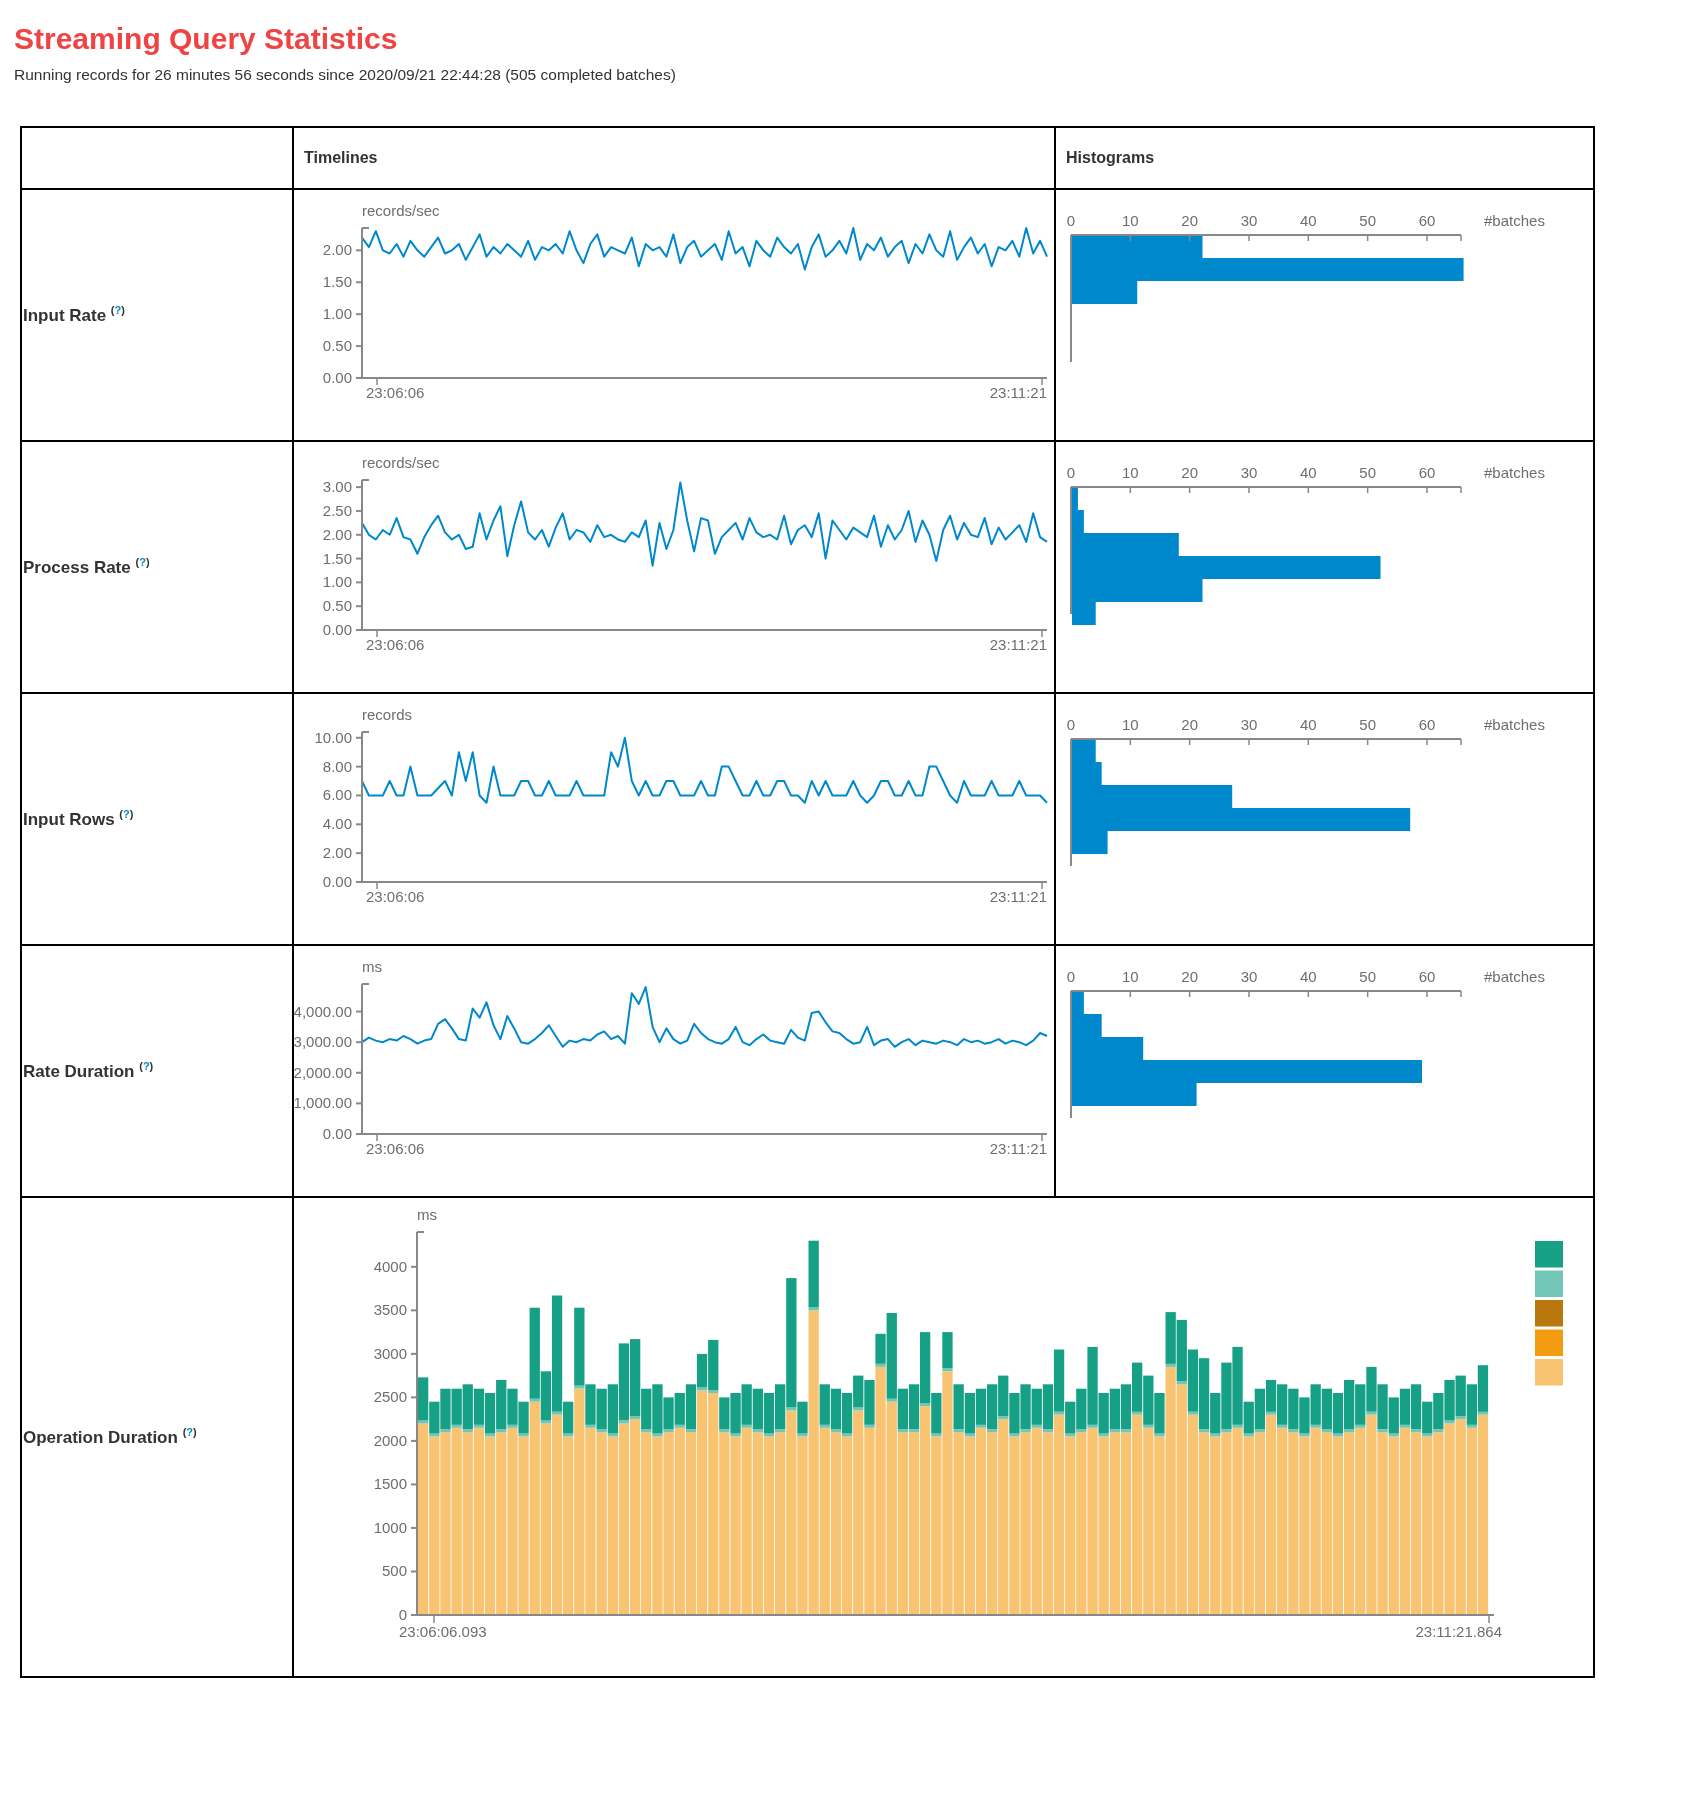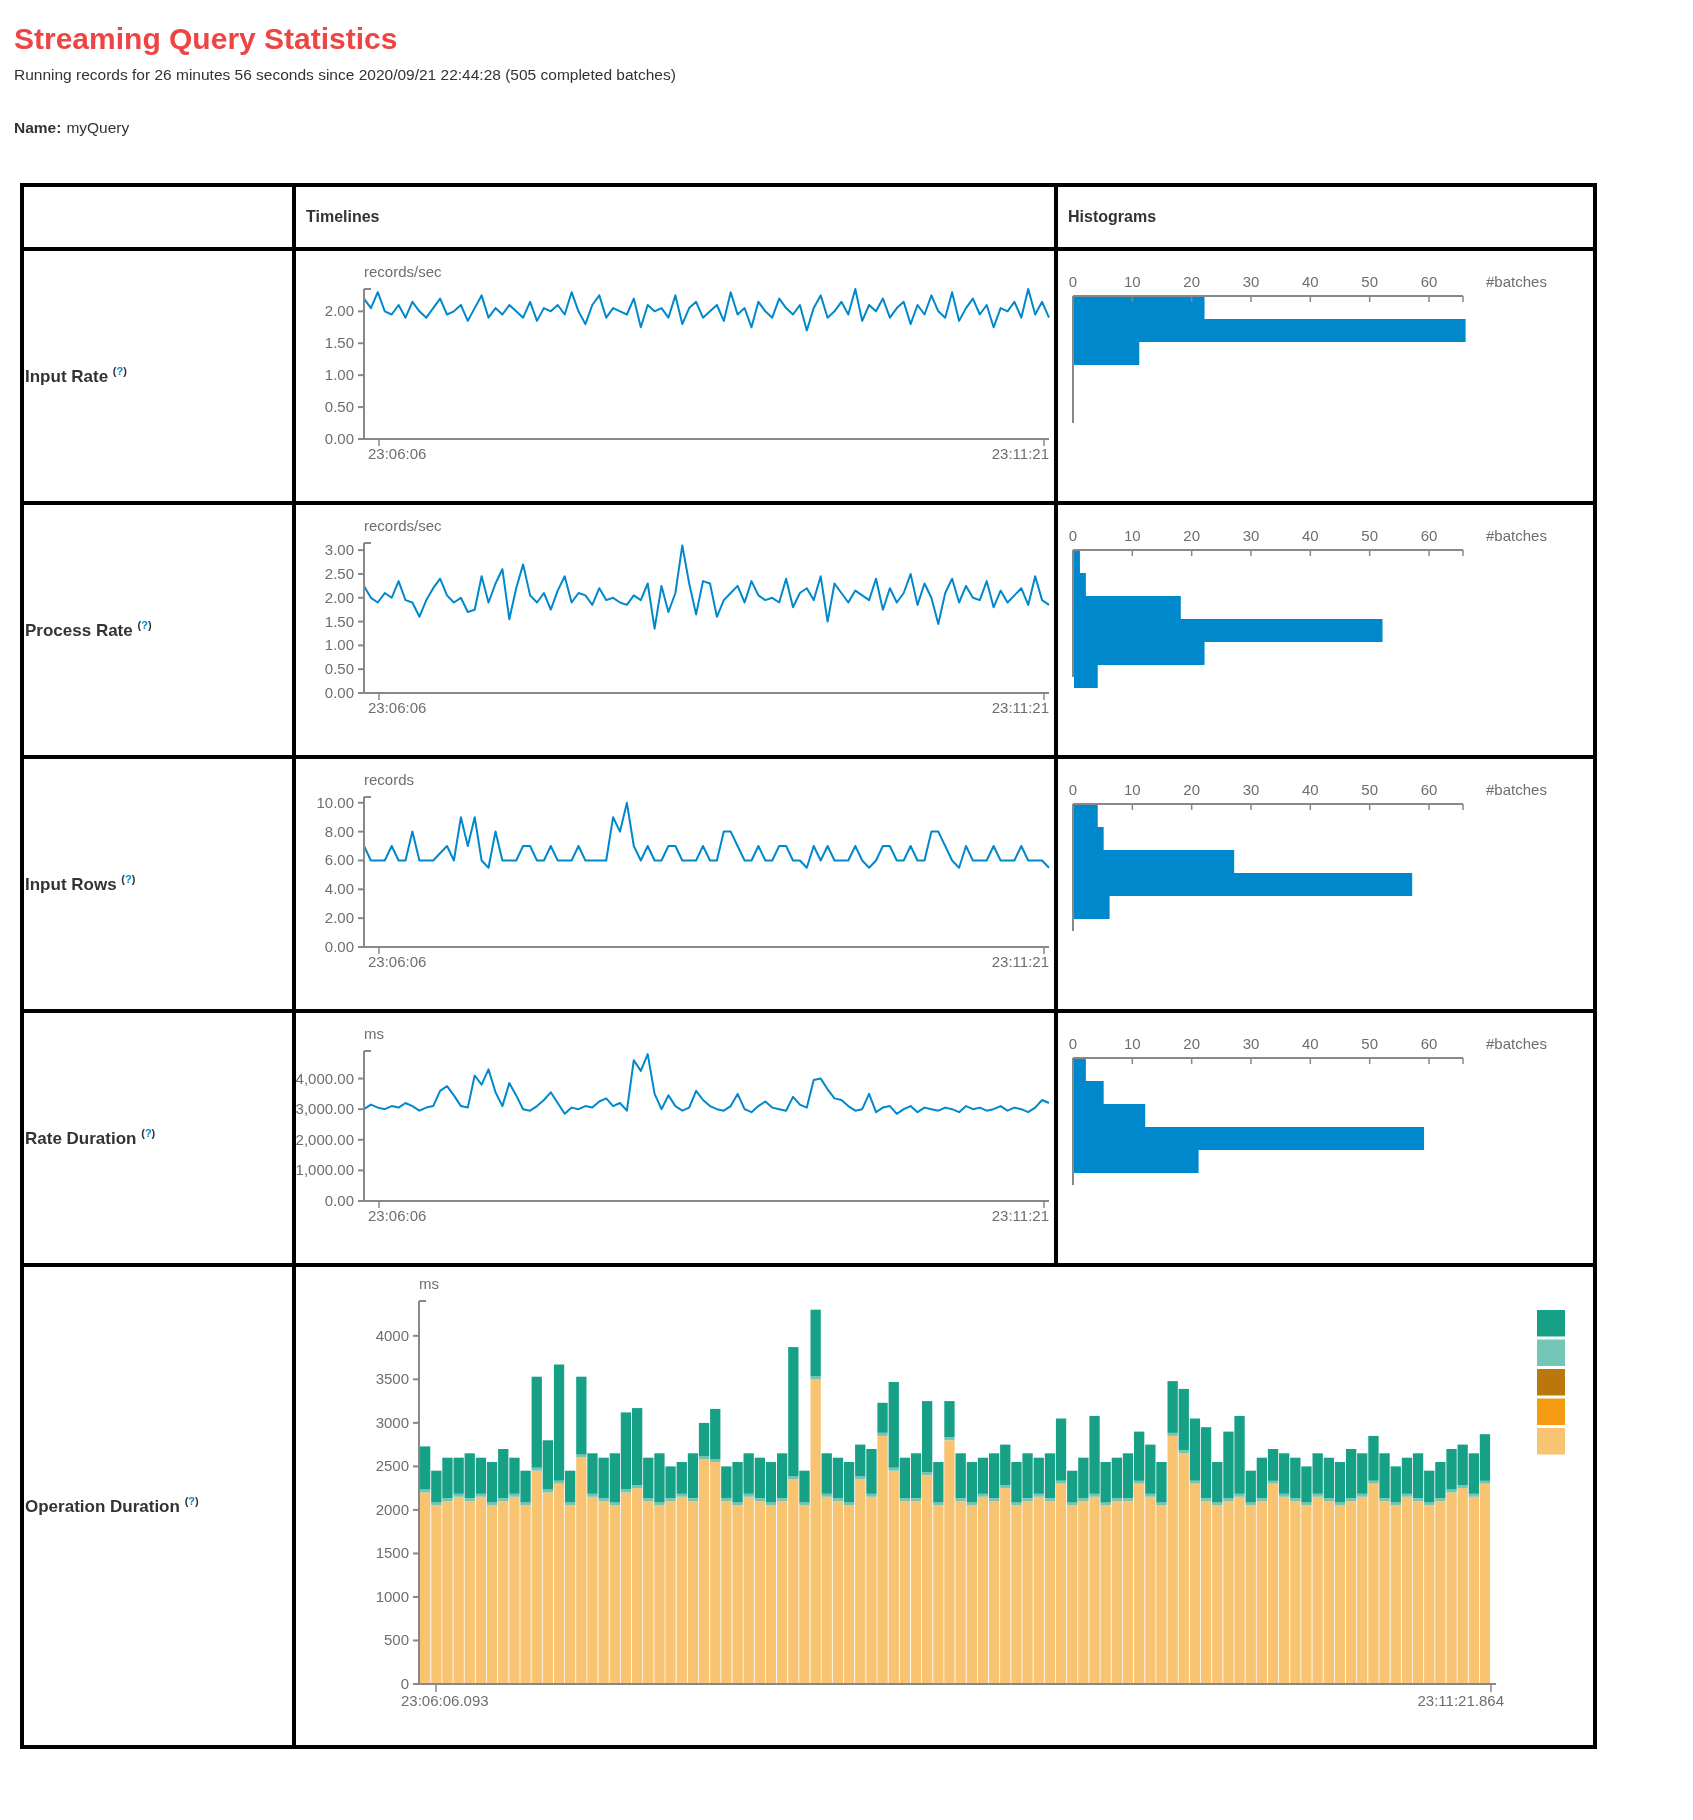--- a/index.html
+++ b/index.html
@@ -4,40 +4,39 @@
 <style>
   html,body{margin:0;padding:0;background:#fff;}
   body{font-family:"Liberation Sans",sans-serif;color:#333;padding:6px 0 20px 14px;width:1693px;box-sizing:border-box;}
   h1{font-size:30px;margin:16px 0 10px 0;color:#ef4444;letter-spacing:0;}
   .subtitle{font-size:15.5px;margin:0 0 30px 0;}
   .subtitle b{font-weight:normal;}
   .info{font-size:15.5px;line-height:27px;margin-bottom:0;}
   .info b{font-weight:bold;}
   .info .val{margin-left:5px;}
   table.stats{border-collapse:collapse;table-layout:fixed;width:1573px;margin:42px 0 0 6px;border:1px solid #e3e3e3;}
-  table.stats th,table.stats td{border:4px solid #000000;}
+  table.stats th,table.stats td{border:2px solid #000000;}
   th.hcell{height:60px;text-align:left;font-size:16px;font-weight:bold;padding:0 0 0 10px;color:#333;vertical-align:middle;}
   td.label{font-weight:bold;font-size:17px;vertical-align:middle;color:#333;background:#fff;}
   td.label sup{font-size:11px;font-weight:bold;}
   td.label sup .q{color:#0088cc;}
   td.chart{padding:0;vertical-align:top;background:#fff;}
   tr.row-std{height:250px;}
   tr.row-big{height:478px;}
   svg{display:block;}
   svg text{font-family:"Liberation Sans",sans-serif;}
 </style>
 </head>
 <body>
 
 <h1>Streaming Query Statistics</h1>
 
 <p class="subtitle"><span>Running records for </span><b>26 minutes 56 seconds</b><span> since </span><b>2020/09/21 22:44:28</b><span> (</span><b>505</b><span> completed batches)</span></p>
 
 <div class="info">
-  <div><b>Name:</b><span class="val">myQuery</span></div>
 </div>
 
 <table class="stats">
   <colgroup>
       <col style="width:272px">
       <col style="width:762px">
       <col style="width:539px">
     </colgroup>
   <tbody>
       <tr>

